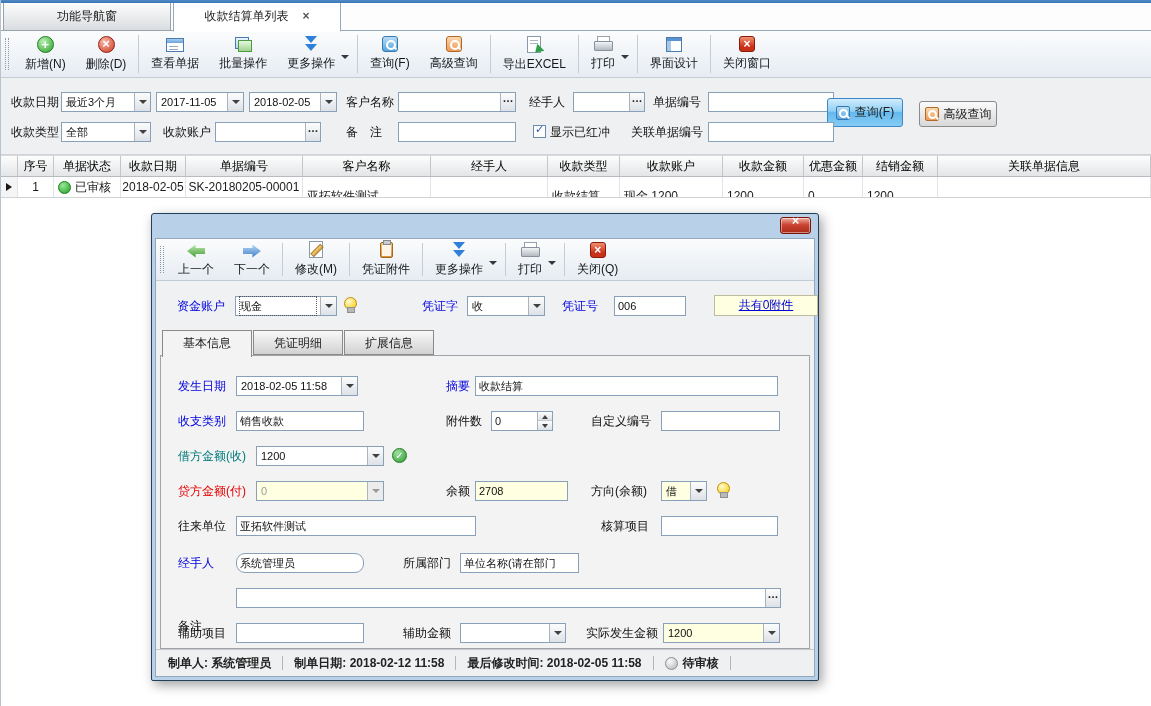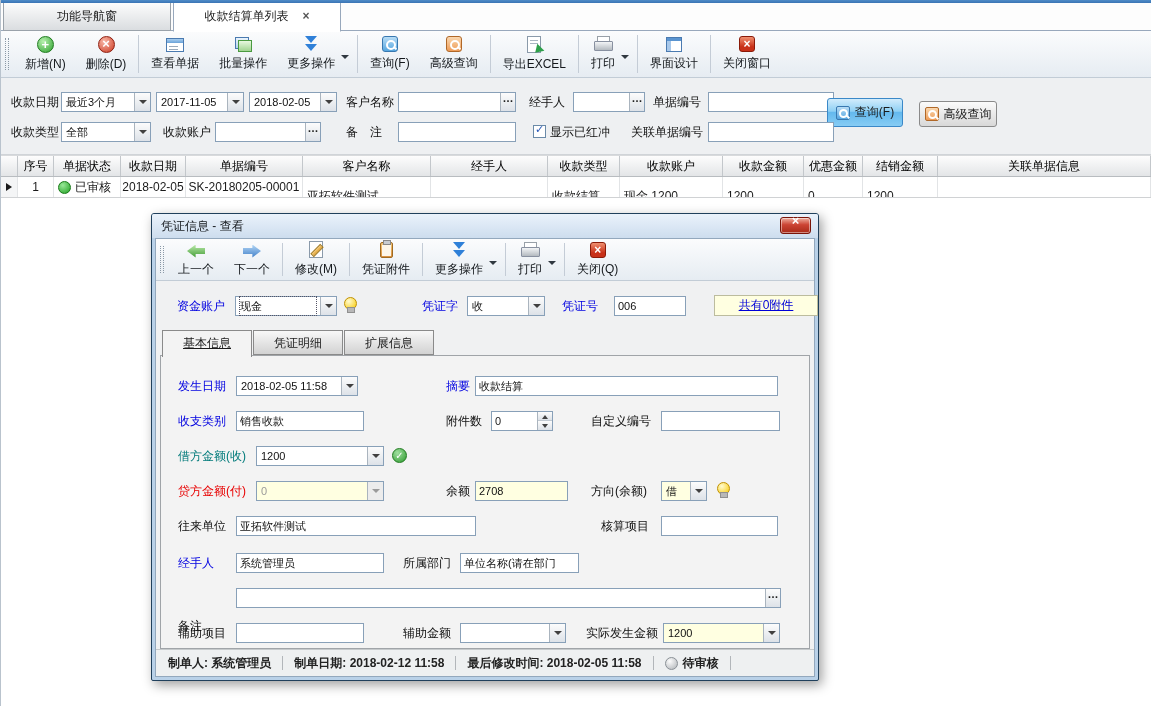--- a/index.html
+++ b/index.html
@@ -113,21 +113,21 @@
   .dlg-close::after { content:"×"; position:absolute; left:0; right:0; top:-5px; text-align:center; color:#fff; font-weight:bold; font-size:13px; }
   .dlg-body { position:absolute; left:3px; right:3px; top:24px; bottom:3px; background:#f0f1f2; border:1px solid #93a8bd; }
   .dlg-toolbar { height:42px; background:linear-gradient(#fbfcfd,#e6ecf2); border-bottom:1px solid #c2ccd6; display:flex; align-items:stretch; padding-left:12px; position:relative; }
   .acct-row { position:relative; height:49px; }
   .dlabel { position:absolute; height:20px; line-height:20px; white-space:nowrap; color:#111; }
   .lbl-blue { color:#0000e0; } .lbl-teal { color:#007a7a; } .lbl-red { color:#e80000; }
   .focus-val { outline:1px dotted #556; }
   .attach-box { position:absolute; background:#ffffe1; border:1px solid #bcbc9e; text-align:center; line-height:18px; }
   .attach-box span { color:#0000d8; text-decoration:underline; }
   .dtab { position:absolute; top:91px; width:90px; height:25px; text-align:center; line-height:24px; background:linear-gradient(#f8f8f8,#d2d2d2); border:1px solid #8a8a8a; }
-  .dtab.active { height:27px; background:#f3f3f3; border-bottom:none; z-index:3;text-decoration:underline; }
+  .dtab.active { height:27px; background:#f3f3f3; border-bottom:none; z-index:3; }
   .tab-page { position:absolute; left:4px; right:4px; top:116px; bottom:27px; background:#f3f3f3; border:1px solid #a0a4a8; z-index:2; }
   .spin { position:absolute; height:20px; background:#fff; border:1px solid #88a0b8; }
   .spin .val { position:absolute; left:3px; top:0; line-height:18px; font-size:11px; }
   .spin-btns { position:absolute; right:0; top:0; bottom:0; width:15px; border-left:1px solid #aab4be; }
   .spin-up,.spin-down { position:absolute; left:0; right:0; height:9px; background:linear-gradient(#fcfcfc,#dde2e8); }
   .spin-up { top:0; border-bottom:1px solid #c0c8d0; } .spin-down { bottom:0; }
   .spin-up::after { content:""; position:absolute; left:4px; top:3px; border-left:3px solid transparent; border-right:3px solid transparent; border-bottom:4px solid #404040; }
   .spin-down::after { content:""; position:absolute; left:4px; top:3px; border-left:3px solid transparent; border-right:3px solid transparent; border-top:4px solid #404040; }
   .dlg-status { position:absolute; left:0; right:0; bottom:0; height:27px; background:#eef0f1; border-top:1px solid #c6cacc; display:flex; align-items:center; padding-left:12px; font-weight:bold; color:#222; }
   .st-sep { width:1px; height:14px; background:#b2b6ba; margin:0 11px; }
@@ -291,21 +291,20 @@
   <div class="gd c6"></div>
   <div class="gd c7">收款结算</div>
   <div class="gd c8">现金 1200</div>
   <div class="gd c9">1200</div>
   <div class="gd c10">0</div>
   <div class="gd c11">1200</div>
   <div class="gd c12"></div>
 </div>
 
 <div class="dialog">
-  <div class="dlg-title">凭证信息 - 查看</div>
   <div class="dlg-close"></div>
   <div class="dlg-body">
 
     <div class="dlg-toolbar">
       <div class="tb-handle"></div>
       <div class="tb-item">
         <span class="ic ic-arrow-left"></span>
         <span class="tb-label">上一个</span>
       </div>
       <div class="tb-item">
@@ -421,21 +420,21 @@
       <span class="dlabel" style="left:17px;top:160px;">往来单位</span>
       <div class="tbx" style="left:75px;top:160px;width:240px;">
         <span>亚拓软件测试</span>
       </div>
       <span class="dlabel" style="left:440px;top:160px;">核算项目</span>
       <div class="tbx" style="left:500px;top:160px;width:117px;">
         <span></span>
       </div>
 
       <span class="dlabel lbl-blue" style="left:17px;top:197px;">经手人</span>
-      <div class="tbx" style="left:75px;top:197px;width:148px;">
+      <div class="tbx" style="left:75px;top:197px;width:128px;border-radius:9px;">
         <span>系统管理员</span>
       </div>
       <span class="dlabel" style="left:242px;top:197px;">所属部门</span>
       <div class="tbx" style="left:299px;top:197px;width:119px;">
         <span>单位名称(请在部门</span>
       </div>
 
       <span class="dlabel" style="left:17px;top:232px;margin-top:28px;">备注</span>
       <div class="tbx" style="left:75px;top:232px;width:545px;">
         <span></span>

